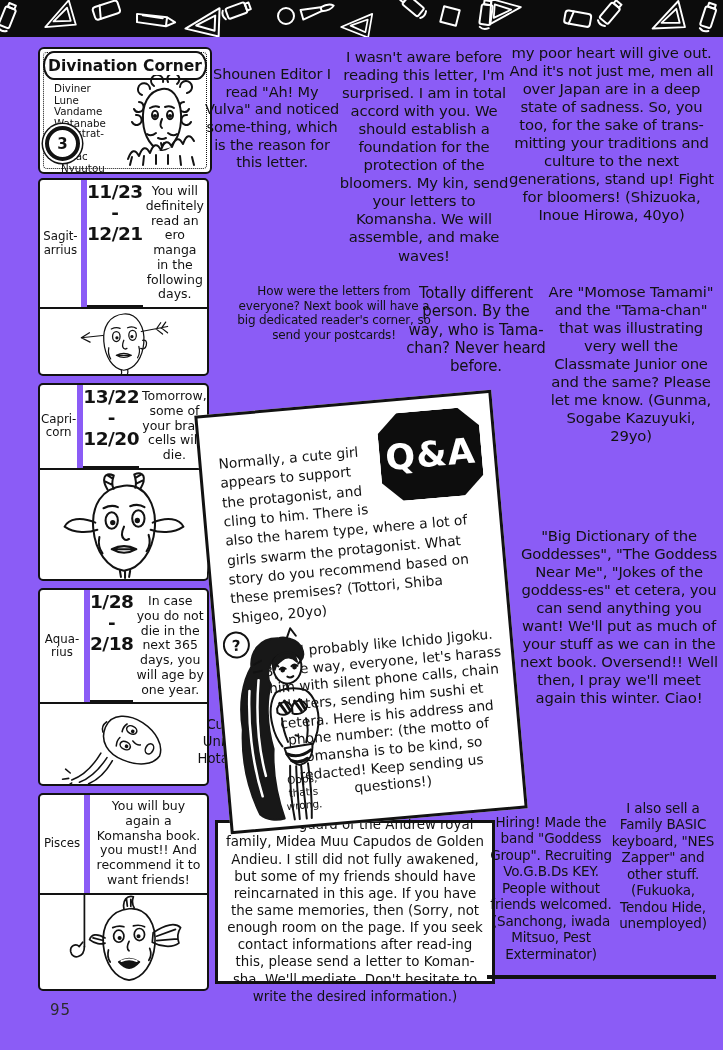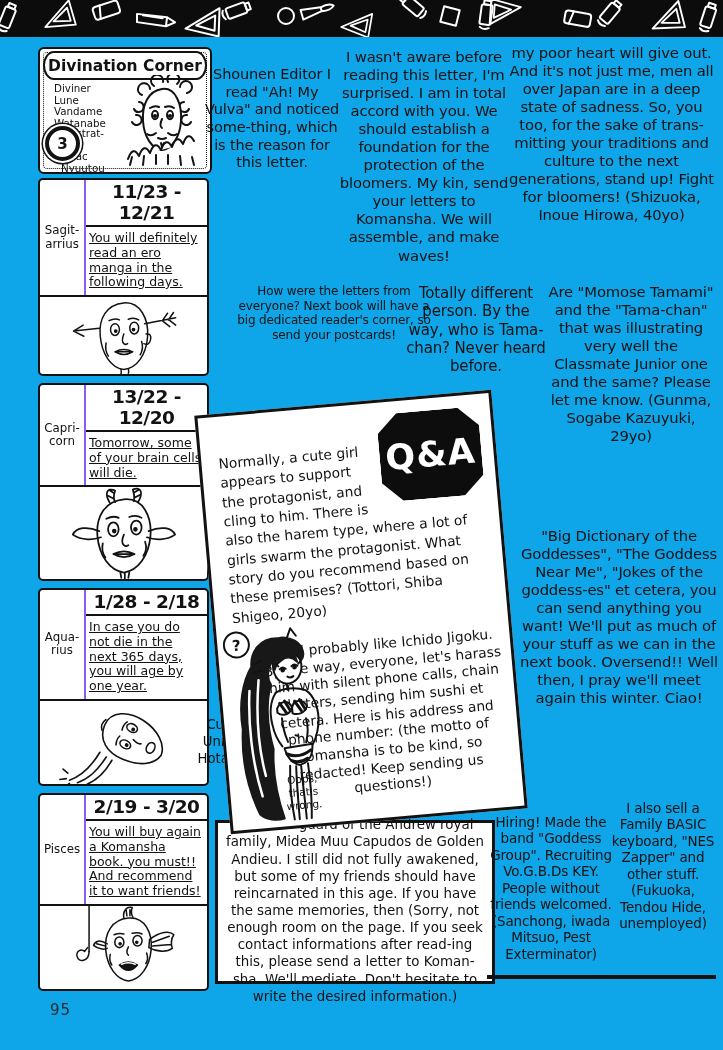--- a/index.html
+++ b/index.html
@@ -1,16 +1,16 @@
 <!DOCTYPE html>
 <html><head>
 <meta charset="utf-8">
 <style>
   html,body{margin:0;padding:0;background:#ddd;}
-  .sheet{position:relative;width:723px;height:1050px;margin:0 auto;background:#0ea5e9;
+  .sheet{position:relative;width:723px;height:1050px;margin:0 auto;background:#8b5cf6;
          font-family:"DejaVu Sans",sans-serif;color:#121212;overflow:hidden;}
   svg{display:block;}
   .ink{stroke:#121212;stroke-width:2;fill:none;stroke-linecap:round;stroke-linejoin:round;}
 
   
   .band{position:absolute;left:0;top:0;width:723px;height:37px;}
 
   
   .txt{position:absolute;text-align:center;line-height:1.22;letter-spacing:-0.15px;}
 
@@ -24,26 +24,26 @@
   .div-credit{position:absolute;font-size:10.3px;line-height:1.12;white-space:pre-line;z-index:2;}
   .div-badge{position:absolute;left:5px;top:77px;width:27px;height:27px;border:4.5px solid #121212;border-radius:50%;
              background:#fff;display:flex;align-items:center;justify-content:center;font-size:15px;font-weight:bold;
              box-shadow:0 0 0 2px #fff,0 0 0 3.5px #121212;z-index:3;}
   .div-face{position:absolute;right:2px;top:26px;width:92px;height:94px;z-index:2;}
 
   
   .horo{position:absolute;left:38px;width:167px;height:194px;border:2.5px solid #121212;border-radius:5px;
         background:#fff;display:flex;flex-direction:column;}
   .horo-top{display:flex;}
-  .horo-sign{width:42px;border-right:2px solid #8b5cf6;display:flex;align-items:center;justify-content:center;
+  .horo-sign{width:42px;border-right:6px solid #8b5cf6;display:flex;align-items:center;justify-content:center;
              font-size:11.8px;line-height:1.12;white-space:pre-line;text-align:center;padding:2px 1px;}
-  .horo-main{flex:1;display:flex;flex-direction:column;}
+  .horo-main{flex:1;display:flex;flex-direction:row;}
   .horo-date{font-size:18.5px;font-weight:bold;text-align:center;border-bottom:2px solid #121212;
              padding:1px 0 2px;letter-spacing:-0.5px;}
-  .horo-pred{font-size:12.5px;padding:4px 3px 5px;line-height:1.18;text-decoration:underline;}
+  .horo-pred{font-size:12.5px;text-align:center;padding:4px 3px 5px;line-height:1.18;}
   .horo-art{flex:1;border-top:2.2px solid #121212;position:relative;overflow:hidden;}
   .horo-art svg{position:absolute;inset:0;width:100%;height:100%;}
 
   
   .qa-box{position:absolute;left:212px;top:402px;width:292px;height:414px;border:3.5px solid #121212;
           background:#fff;transform:rotate(-5deg);z-index:2;}
   .qa-flow{position:absolute;left:17px;top:12px;right:12px;}
   .qa-badge{float:right;width:102px;height:88px;background:#0d0d0d;color:#fff;display:flex;align-items:center;
             justify-content:center;font-size:35px;font-weight:bold;letter-spacing:1px;margin:0 0 6px 8px;
             clip-path:polygon(20% 0,80% 0,100% 22%,100% 78%,80% 100%,20% 100%,0 78%,0 22%);}
@@ -229,21 +229,20 @@
         <path d="M12 90 l-6 -5 M10 97 l-8 1 M14 103 l-7 5"></path>
       </g>
         </svg>
     </div>
   </div>
 
   <div class="horo" style="top:793px;">
     <div class="horo-top">
       <div class="horo-sign">Pisces</div>
       <div class="horo-main">
-        <div class="horo-date">2/19 - 3/20</div>
         <div class="horo-pred">You will buy again a Komansha book. you must!! And recommend it to want friends!</div>
       </div>
     </div>
     <div class="horo-art">
       <svg viewBox="0 0 163 110">
           <g class="ink">
         <path d="M36 0 L36 60"></path>
         <path d="M36 60 C36 73 22 76 20 66 C19 59 26 56 30 60 M30 60 l4 -5"></path>
         <path d="M88 16 C66 18 56 36 58 58 C60 80 72 97 88 99 C104 97 116 80 118 58 C120 36 110 14 88 16 Z" fill="#fff"></path>
         <path d="M82 16 C80 6 86 0 93 2 C91 8 92 12 94 15 M86 13 l-1 -8 M90 13 l0 -8"></path>

